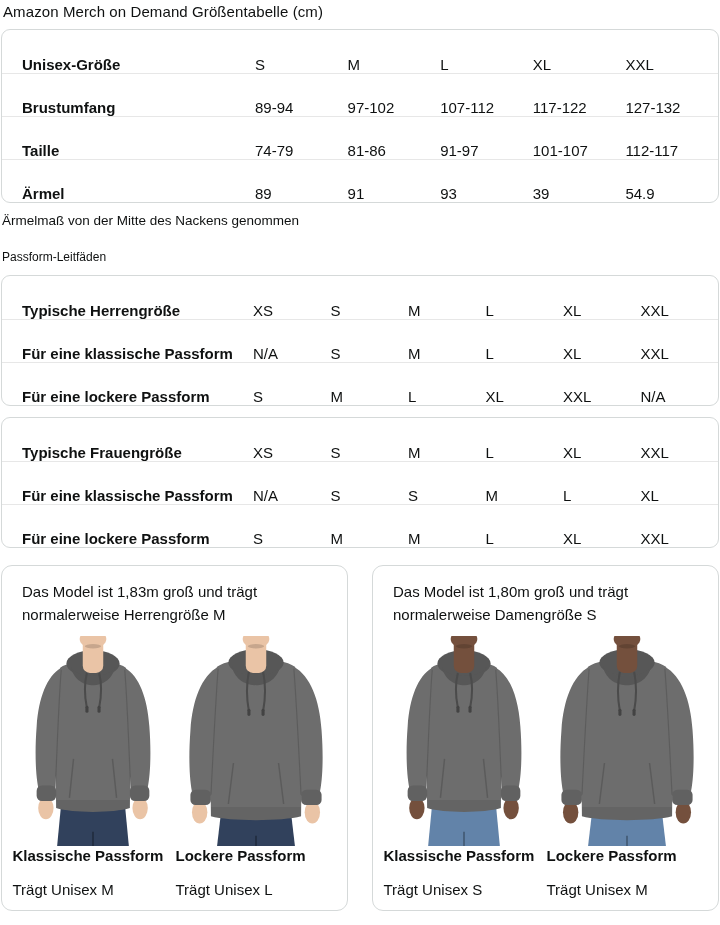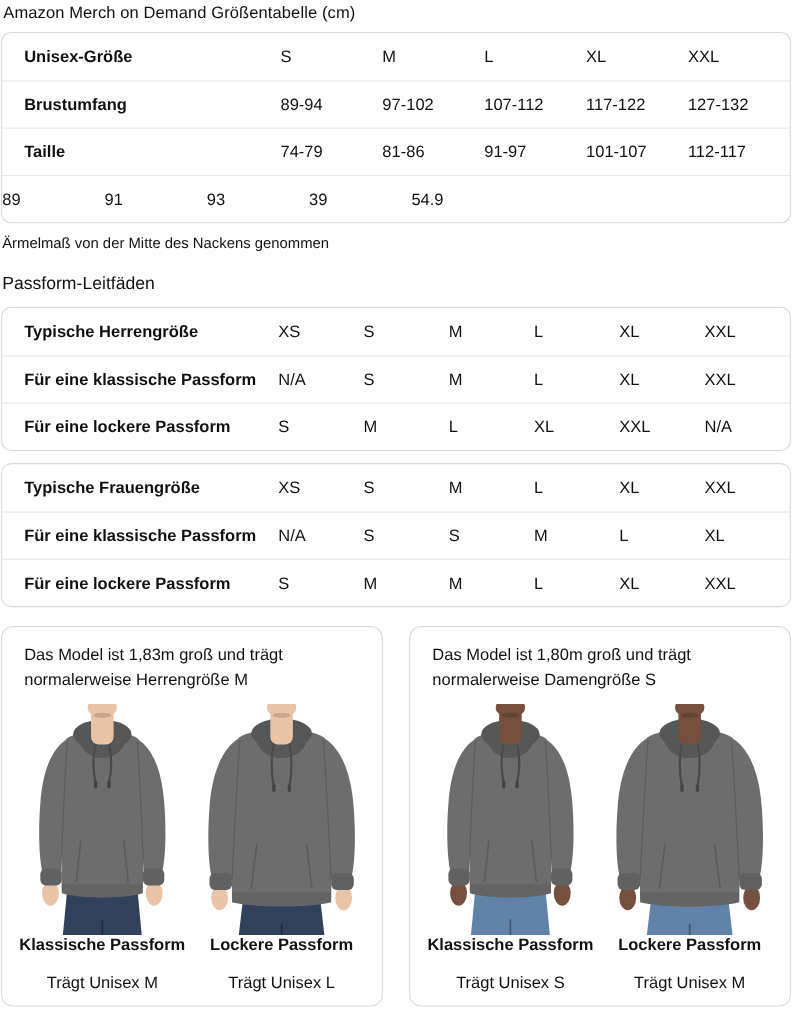--- a/index.html
+++ b/index.html
@@ -25,45 +25,45 @@
   .page-title{font-size:15px;padding-left:3px;letter-spacing:.1px}
 
   
   .tbl{
     border:1px solid var(--border);
     border-radius:9px;
     margin:9px 1px 0 1px;
     background:#fff;
     overflow:hidden;
   }
-  .trow{display:flex;align-items:center;height:43px;border-top:1px solid var(--divider)}
+  .trow{display:flex;align-items:flex-end;height:43px;border-top:1px solid var(--divider)}
   .trow:first-child{border-top:none}
   .tlabel{font-weight:700;font-size:15px;padding-left:20px;white-space:nowrap}
   .tcell{font-size:15px;white-space:nowrap}
   .tbl--measure .tlabel{width:254px}
   .tbl--measure .tcell{width:93px}
   .tbl--fit .tlabel{width:251px}
   .tbl--fit .tcell{flex:1}
   .tbl--fit{margin-top:11px}
   .tbl--fit.mt18{}
 
   .note{font-size:13.5px;margin:10px 0 0 2px}
-  .section-heading{font-size:16px;margin:22px 0 0 2px}
+  .section-heading{font-size:12px;margin:22px 0 0 2px}
 
   
   .cards{display:flex;gap:24px;margin:17px 1px 0 1px}
   .card{
     flex:1;
     border:1px solid var(--border);
     border-radius:11px;
     padding:13px 8px 12px 8px;
   }
   .card-title{font-size:15px;line-height:1.5;padding:2px 6px 0 12px}
   .figs{display:flex;gap:2px;margin-top:10px;justify-content:center}
-  .fig{width:161px;text-align:center}
+  .fig{width:161px;text-align:left}
   .model-svg{width:156px;height:210px;display:block;margin:0 auto}
   .fig-fit{font-weight:700;font-size:15px;margin-top:1px;white-space:nowrap}
   .fig-size{font-size:15px;margin-top:17px;white-space:nowrap}
   .fig--man{--skin:var(--skin-light);--jeans:var(--jeans-dark)}
   .fig--woman{--skin:var(--skin-dark);--jeans:var(--jeans-light)}
 </style>
 </head>
 <body>
 
 <svg width="0" height="0" style="position:absolute" aria-hidden="true">
@@ -162,20 +162,21 @@
     </div>
     <div class="trow">
       <div class="tlabel">Taille</div>
       <div class="tcell">74-79</div>
       <div class="tcell">81-86</div>
       <div class="tcell">91-97</div>
       <div class="tcell">101-107</div>
       <div class="tcell">112-117</div>
     </div>
     <div class="trow">
+      <div class="tlabel">Ärmel</div>
       <div class="tcell">89</div>
       <div class="tcell">91</div>
       <div class="tcell">93</div>
       <div class="tcell">39</div>
       <div class="tcell">54.9</div>
     </div>
   </div>
 
   <div class="note">Ärmelmaß von der Mitte des Nackens genommen</div>
 

